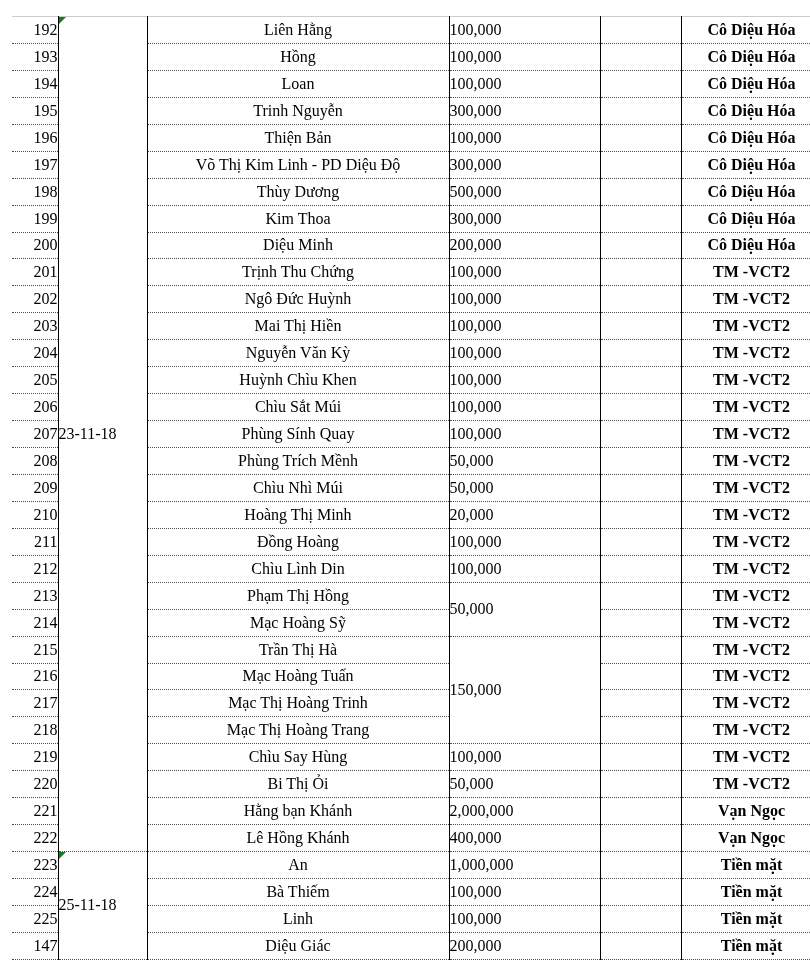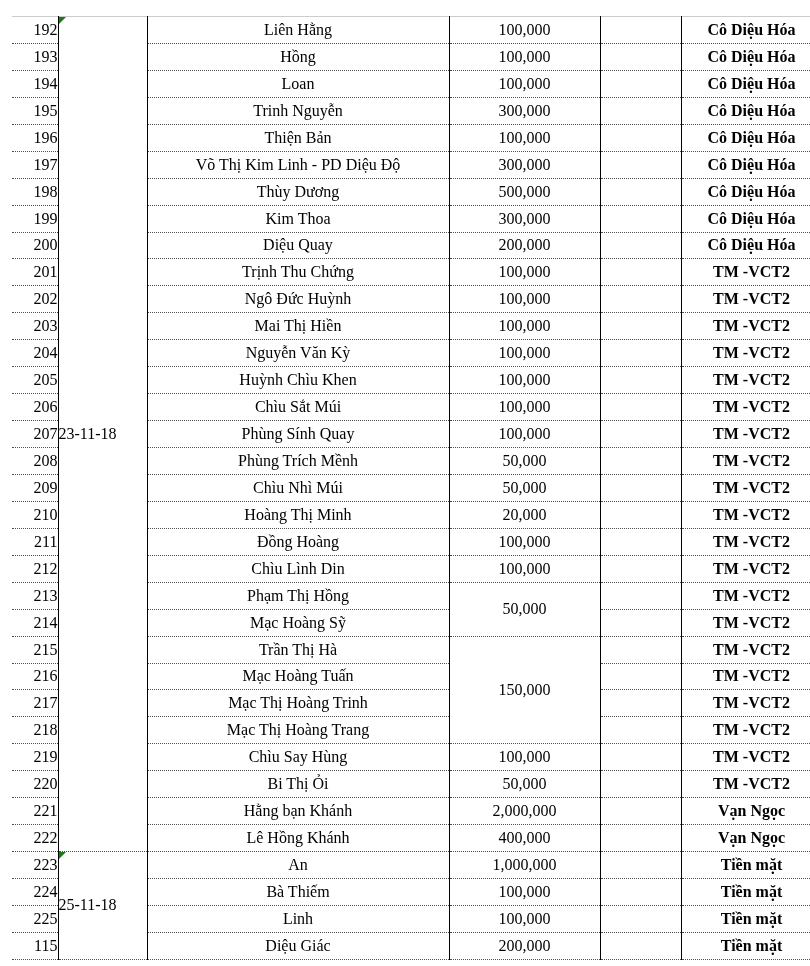--- a/index.html
+++ b/index.html
@@ -32,21 +32,21 @@
     vertical-align: middle;
     border-right: 1px solid #000000;
     border-bottom: 1px dotted #4d4d4d;
     overflow: hidden;
     white-space: nowrap;
   }
   table.sheet tr { height: 26.94px; }
   td.col-no     { text-align: right;  padding-right: 9px; }
   td.col-date   { text-align: left; position: relative; padding-left: 5px; }
   td.col-name   { text-align: center;   padding-left: 4px; }
-  td.col-amount { text-align: center;  padding-right: 20px; }
+  td.col-amount { text-align: left;  padding-right: 20px; }
   td.col-blank  { }
   td.col-method { text-align: center; border-right: none; font-weight: bold; }
   .err-tri {
     position: absolute;
     top: 0;
     left: 0;
     width: 0;
     height: 0;
     border-top: 7px solid #177c17;
     border-right: 7px solid transparent;
@@ -118,21 +118,21 @@
       </tr>
       <tr>
         <td class="col-no"><span>199</span></td>
         <td class="col-name"><span>Kim Thoa</span></td>
         <td class="col-amount"><span>300,000</span></td>
         <td class="col-blank"></td>
         <td class="col-method"><span>Cô Diệu Hóa</span></td>
       </tr>
       <tr>
         <td class="col-no"><span>200</span></td>
-        <td class="col-name"><span>Diệu Quay</span></td>
+        <td class="col-name"><span>Diệu Minh</span></td>
         <td class="col-amount"><span>200,000</span></td>
         <td class="col-blank"></td>
         <td class="col-method"><span>Cô Diệu Hóa</span></td>
       </tr>
       <tr>
         <td class="col-no"><span>201</span></td>
         <td class="col-name"><span>Trịnh Thu Chứng</span></td>
         <td class="col-amount"><span>100,000</span></td>
         <td class="col-blank"></td>
         <td class="col-method"><span>TM -VCT2</span></td>
@@ -296,20 +296,20 @@
         <td class="col-method"><span>Tiền mặt</span></td>
       </tr>
       <tr>
         <td class="col-no"><span>225</span></td>
         <td class="col-name"><span>Linh</span></td>
         <td class="col-amount"><span>100,000</span></td>
         <td class="col-blank"></td>
         <td class="col-method"><span>Tiền mặt</span></td>
       </tr>
       <tr>
-        <td class="col-no"><span>115</span></td>
+        <td class="col-no"><span>147</span></td>
         <td class="col-name"><span>Diệu Giác</span></td>
         <td class="col-amount"><span>200,000</span></td>
         <td class="col-blank"></td>
         <td class="col-method"><span>Tiền mặt</span></td>
       </tr>
     </tbody>
 </table>
 
 </body></html>

